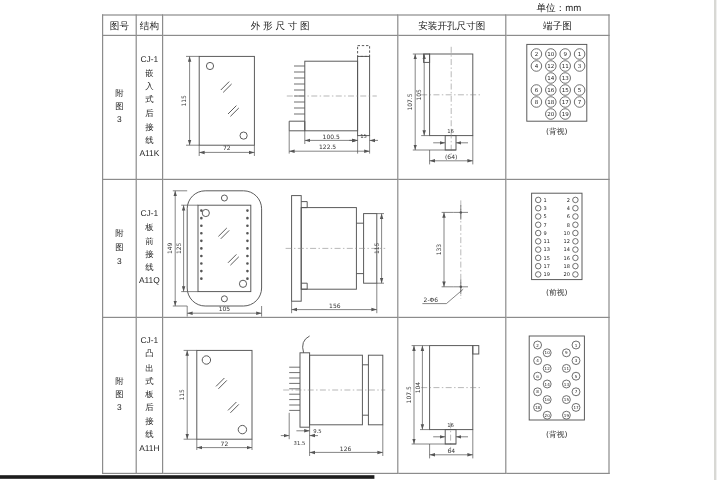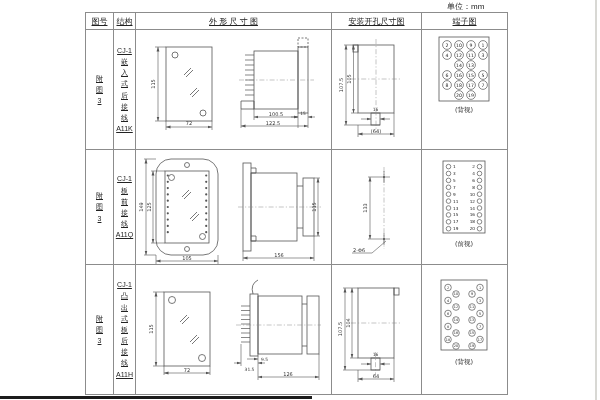--- a/index.html
+++ b/index.html
@@ -1,20 +1,20 @@
 <!DOCTYPE html>
 <html><head>
 <meta charset="utf-8">
 <style>
   html,body{margin:0;padding:0;background:#fff;}
   .page{position:relative;width:600px;height:400px;background:#ffffff;overflow:hidden;
         font-family:"Liberation Sans","DejaVu Sans",sans-serif;color:#222;padding-left:32px;}
   .unit{position:absolute;left:447px;top:1px;font-size:8px;color:#222;}
   table.spec{border-collapse:collapse;position:absolute;left:85px;top:12px;table-layout:fixed;}
-  table.spec th,table.spec td{border:1px solid #8c8c8c;padding:0;vertical-align:middle;text-decoration:underline;}
+  table.spec th,table.spec td{border:1px solid #8c8c8c;padding:0;vertical-align:middle;}
   table.spec th{font-size:8px;font-weight:400;color:#222;height:16px;white-space:nowrap;overflow:hidden;}
   td.vcell div{white-space:pre-line;text-align:center;font-size:7px;line-height:1.6;color:#222;}
   td.draw{text-align:right;}
   svg{display:block;margin:0 auto;}
   .ln{fill:none;stroke:#555;stroke-width:.8;}
   .fin{fill:none;stroke:#555;stroke-width:.7;}
   .dl{fill:none;stroke:#555;stroke-width:.6;}
   .cl{fill:none;stroke:#888;stroke-width:.5;stroke-dasharray:5 2 1.2 2;}
   .dots{stroke:#555;stroke-width:2.2;stroke-linecap:round;stroke-dasharray:0 6.3;}
   .t{font-family:"DejaVu Sans",sans-serif;font-size:5px;fill:#333;}

